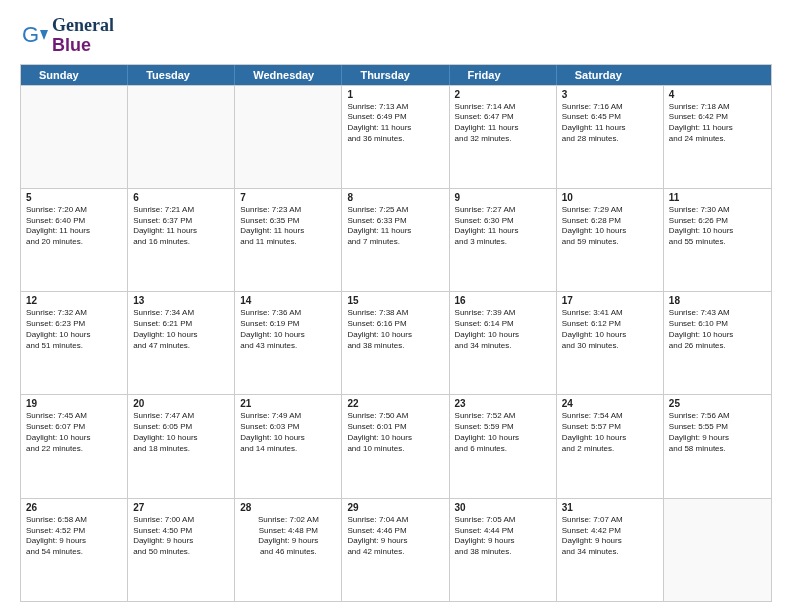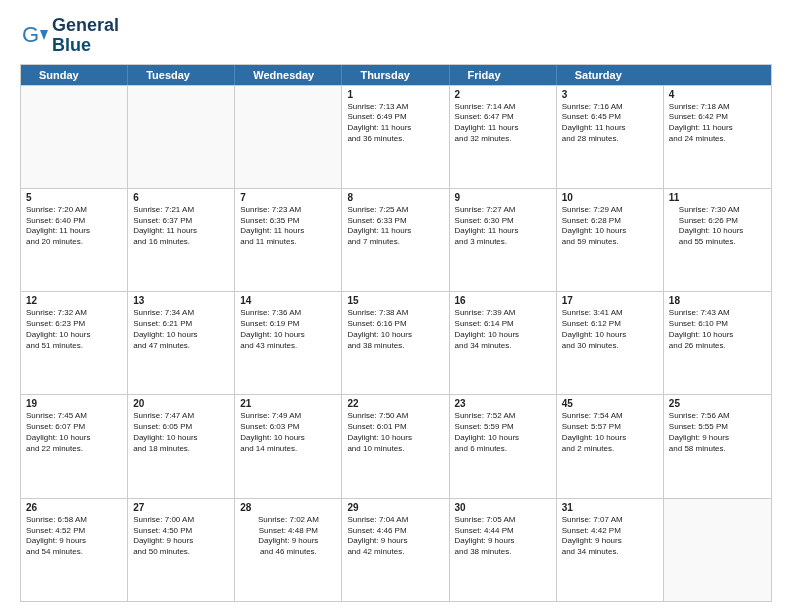--- a/index.html
+++ b/index.html
@@ -27,22 +27,22 @@
       display: flex;
       align-items: center;
     }
     .logo-text {
       display: flex;
       flex-direction: column;
       font-size: 18px;
       font-weight: bold;
       line-height: 1.1;
     }
-    .logo-general { color: #1a3a5c; }
-    .logo-blue { color: #0c4a6e; }
+    .logo-general { color: #1a3a5c; font-family: Liberation Serif, serif; }
+    .logo-blue { color: #701a75; }
     .logo-icon {
       width: 28px;
       height: 28px;
       margin-right: 4px;
     }
     .title-block {
       text-align: right;
     }
     .month-title {
       font-size: 32px;
@@ -204,21 +204,21 @@
           </div>
           <div class="cal-cell">
             <span class="day-num">10</span>
             <div class="cell-info" style="white-space: pre-line;">Sunrise: 7:29 AM
 Sunset: 6:28 PM
 Daylight: 10 hours
 and 59 minutes.</div>
           </div>
           <div class="cal-cell">
             <span class="day-num">11</span>
-            <div class="cell-info" style="white-space: pre-line; margin-left: 10px;">Sunrise: 7:30 AM
+            <div class="cell-info" style="white-space: pre-line;">Sunrise: 7:30 AM
 Sunset: 6:26 PM
 Daylight: 10 hours
 and 55 minutes.</div>
           </div>
         </div>
         <div class="cal-row">
           <div class="cal-cell">
             <span class="day-num">12</span>
             <div class="cell-info" style="white-space: pre-line;">Sunrise: 7:32 AM
 Sunset: 6:23 PM
@@ -298,21 +298,21 @@
 and 10 minutes.</div>
           </div>
           <div class="cal-cell">
             <span class="day-num">23</span>
             <div class="cell-info" style="white-space: pre-line;">Sunrise: 7:52 AM
 Sunset: 5:59 PM
 Daylight: 10 hours
 and 6 minutes.</div>
           </div>
           <div class="cal-cell">
-            <span class="day-num">45</span>
+            <span class="day-num">24</span>
             <div class="cell-info" style="white-space: pre-line;">Sunrise: 7:54 AM
 Sunset: 5:57 PM
 Daylight: 10 hours
 and 2 minutes.</div>
           </div>
           <div class="cal-cell">
             <span class="day-num">25</span>
             <div class="cell-info" style="white-space: pre-line;">Sunrise: 7:56 AM
 Sunset: 5:55 PM
 Daylight: 9 hours

